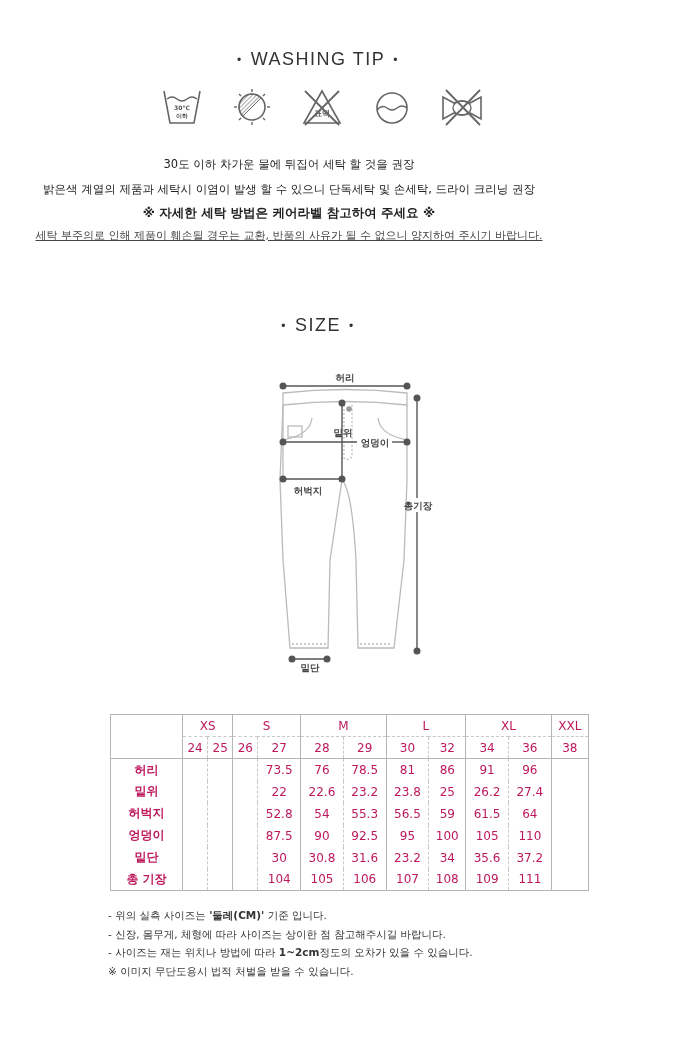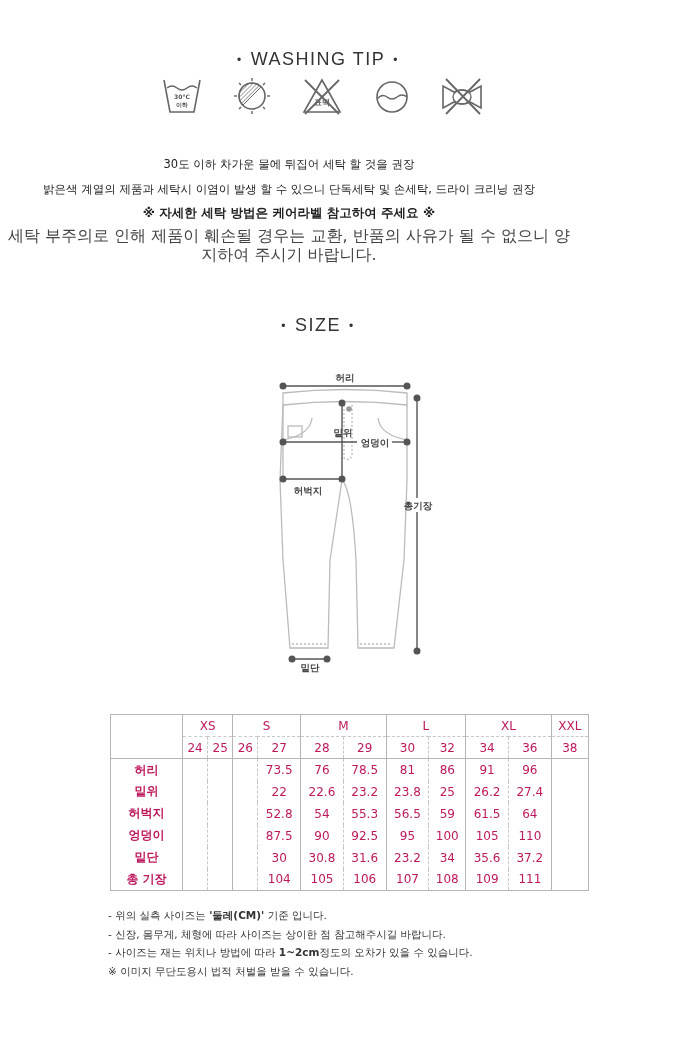--- a/index.html
+++ b/index.html
@@ -1,24 +1,24 @@
 <!DOCTYPE html>
 <html><head>
 <meta charset="utf-8">
 <style>
   * { box-sizing: border-box; margin: 0; padding: 0; }
   body { width: 699px; height: 1037px; background: #ffffff; font-family: "DejaVu Sans", sans-serif; color: #333; position: relative; overflow: hidden; }
   .section-title { position: absolute; left: 0; width: 636px; text-align: center; font-family: "Liberation Sans", sans-serif; font-size: 18px; letter-spacing: 1.5px; color: #333; }
   .section-title .dot { font-size: 12px; vertical-align: middle; margin: 0 8px; }
-  .icons { position: absolute; top: 76px; left: 0; width: 643px; display: flex; justify-content: center; gap: 26px; }
+  .icons { position: absolute; top: 87px; left: 0; width: 643px; display: flex; justify-content: center; gap: 26px; }
   .icons .icon { width: 44px; height: 40px; }
   .wash-lines { position: absolute; top: 152px; left: 0; width: 578px; text-align: center; }
   .wash-lines p { font-size: 11.5px; line-height: 24.5px; color: #222; }
   .wash-lines p.bold { font-weight: bold; font-size: 12.5px; }
-  .wash-lines p.small { font-size: 16px; color: #444; line-height: 19px; }
+  .wash-lines p.small { font-size: 11px; color: #444; line-height: 19px; text-decoration: underline; }
   .diagram { position: absolute; top: 368px; left: 260px; width: 200px; height: 310px; }
   .diagram svg text { font-family: "DejaVu Sans", sans-serif; font-size: 9.5px; fill: #444; font-weight: bold; }
   table.size { position: absolute; top: 714px; left: 110px; width: 479px; border-collapse: collapse; font-family: "DejaVu Sans", sans-serif; font-size: 12px; color: #be185d; }
   table.size td, table.size th { height: 22px; text-align: center; font-weight: normal; padding: 0; }
   table.size { border: 1px solid #b5b5b5; }
   table.size th.grp { border-left: 1px solid #b5b5b5; border-bottom: 1px dashed #c8c8c8; }
   table.size th.num { border-bottom: 1px solid #b5b5b5; }
   table.size .bl { border-left: 1px solid #b5b5b5; }
   table.size .dl { border-left: 1px dashed #c8c8c8; }
   table.size td.label { font-weight: bold; width: 72px; }

